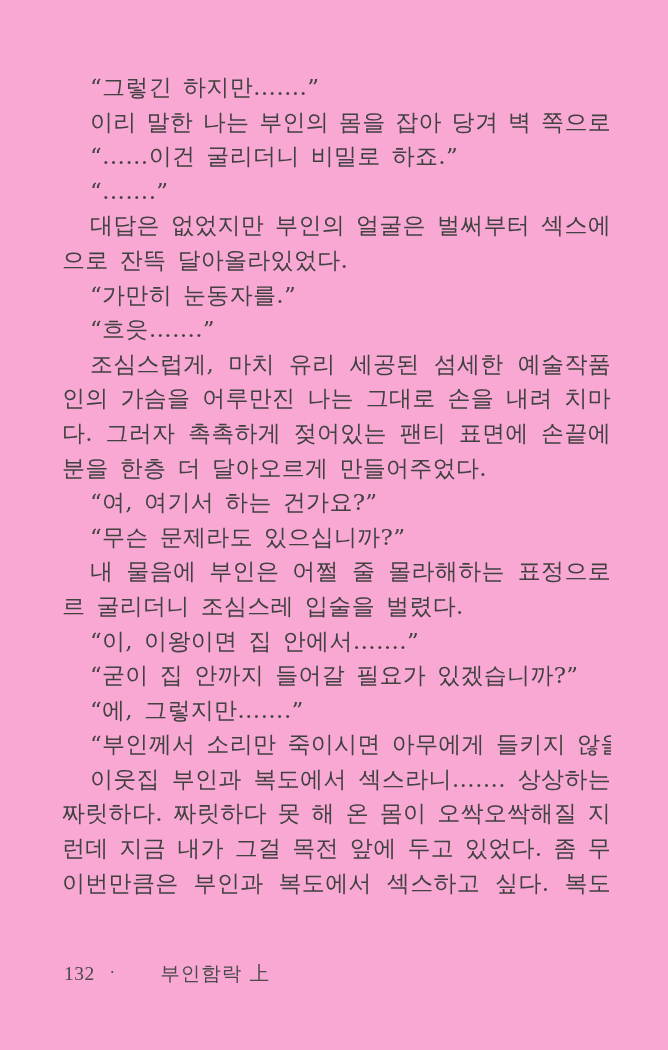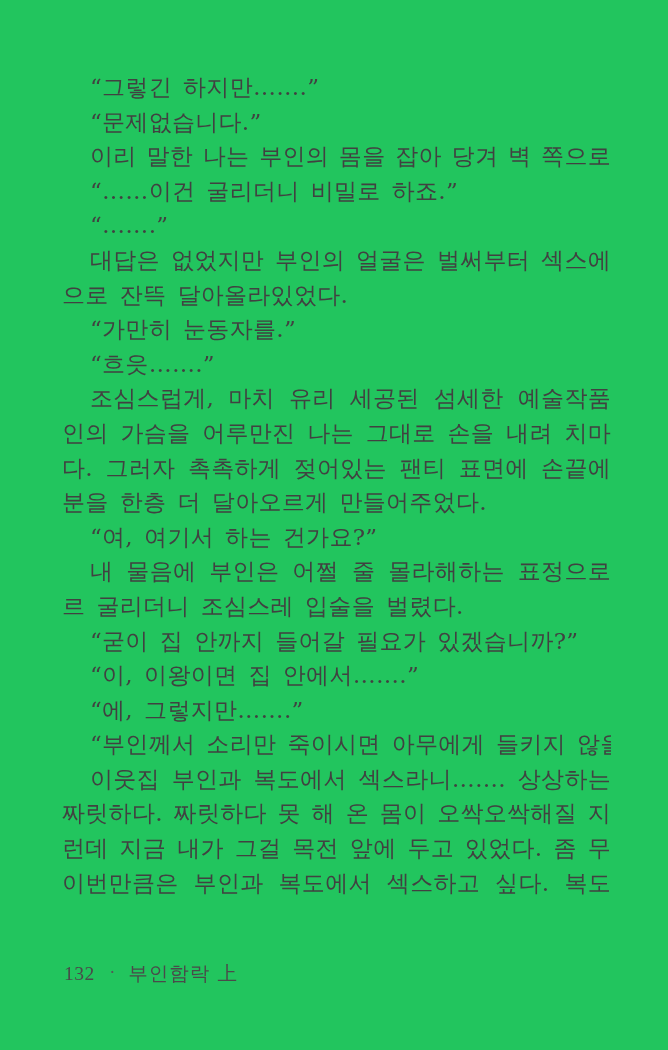--- a/index.html
+++ b/index.html
@@ -4,21 +4,21 @@
 <style>
   html, body {
     margin: 0;
     padding: 0;
     background: #ffffff;
   }
   .book-page {
     position: relative;
     width: 668px;
     height: 1050px;
-    background: #22c55e;
+    background: #f9a8d4;
     overflow: hidden;
     font-family: "DejaVu Serif", "Liberation Serif", serif;
     color: #414141;
   }
   .text-block {
     position: absolute;
     left: 62px;
     top: 70px;
     width: 549px;
   }
@@ -57,46 +57,47 @@
   .page-footer .footer-separator {
     display: inline-block;
     margin: 0 13px 0 15px;
     font-size: 16px;
     vertical-align: 2px;
     color: #555555;
   }
   .page-footer .book-title {
     display: inline-block;
     letter-spacing: 1px;
+    margin-left: 32px;
   }
 </style>
 </head>
 <body>
 
 <div class="book-page">
 
   <div class="text-block">
     <div class="line indent">“그렇긴 하지만…….”</div>
-    <div class="line indent">“문제없습니다.”</div>
     <div class="line indent justify">이리 말한 나는 부인의 몸을 잡아 당겨 벽 쪽으로 몰아붙였다.</div>
     <div class="line indent">“……이건 굴리더니 비밀로 하죠.”</div>
     <div class="line indent">“…….”</div>
     <div class="line indent justify">대답은 없었지만 부인의 얼굴은 벌써부터 섹스에 대한 흥분감</div>
     <div class="line">으로 잔뜩 달아올라있었다.</div>
     <div class="line indent">“가만히 눈동자를.”</div>
     <div class="line indent">“흐읏…….”</div>
     <div class="line indent justify">조심스럽게, 마치 유리 세공된 섬세한 예술작품을 만지듯이 부</div>
     <div class="line justify">인의 가슴을 어루만진 나는 그대로 손을 내려 치마 안쪽을 들쳤</div>
     <div class="line justify">다. 그러자 촉촉하게 젖어있는 팬티 표면에 손끝에 닿으며 내 기</div>
     <div class="line">분을 한층 더 달아오르게 만들어주었다.</div>
     <div class="line indent">“여, 여기서 하는 건가요?”</div>
+    <div class="line indent">“무슨 문제라도 있으십니까?”</div>
     <div class="line indent justify">내 물음에 부인은 어쩔 줄 몰라해하는 표정으로 눈동자를 쪼르</div>
     <div class="line">르 굴리더니 조심스레 입술을 벌렸다.</div>
+    <div class="line indent">“이, 이왕이면 집 안에서…….”</div>
     <div class="line indent">“굳이 집 안까지 들어갈 필요가 있겠습니까?”</div>
-    <div class="line indent">“이, 이왕이면 집 안에서…….”</div>
     <div class="line indent">“에, 그렇지만…….”</div>
     <div class="line indent">“부인께서 소리만 죽이시면 아무에게 들키지 않을 겁니다.”</div>
     <div class="line indent justify">이웃집 부인과 복도에서 섹스라니……. 상상하는 것만으로도</div>
     <div class="line justify">짜릿하다. 짜릿하다 못 해 온 몸이 오싹오싹해질 지경이었다. 그</div>
     <div class="line justify">런데 지금 내가 그걸 목전 앞에 두고 있었다. 좀 무리해서라도</div>
     <div class="line justify">이번만큼은 부인과 복도에서 섹스하고 싶다. 복도 섹스, 예전부터</div>
   </div>
 
   <div class="page-footer">
     <span class="page-number">132</span><span class="footer-separator">·</span><span class="book-title">부인함락 上</span>

